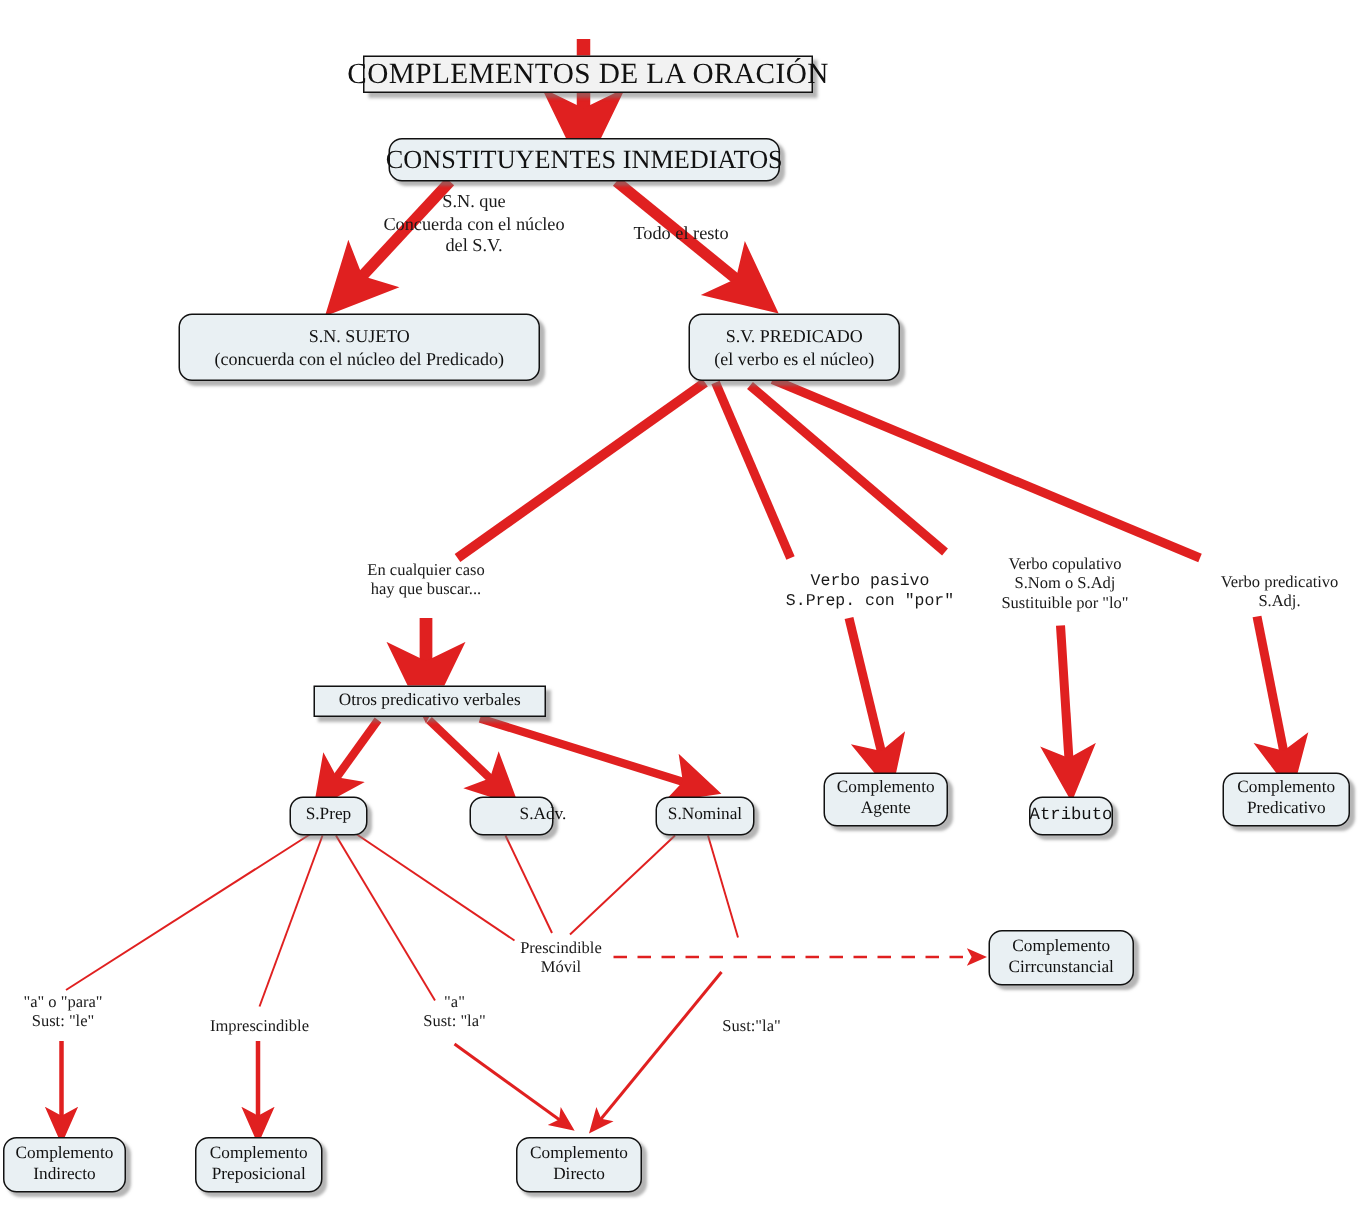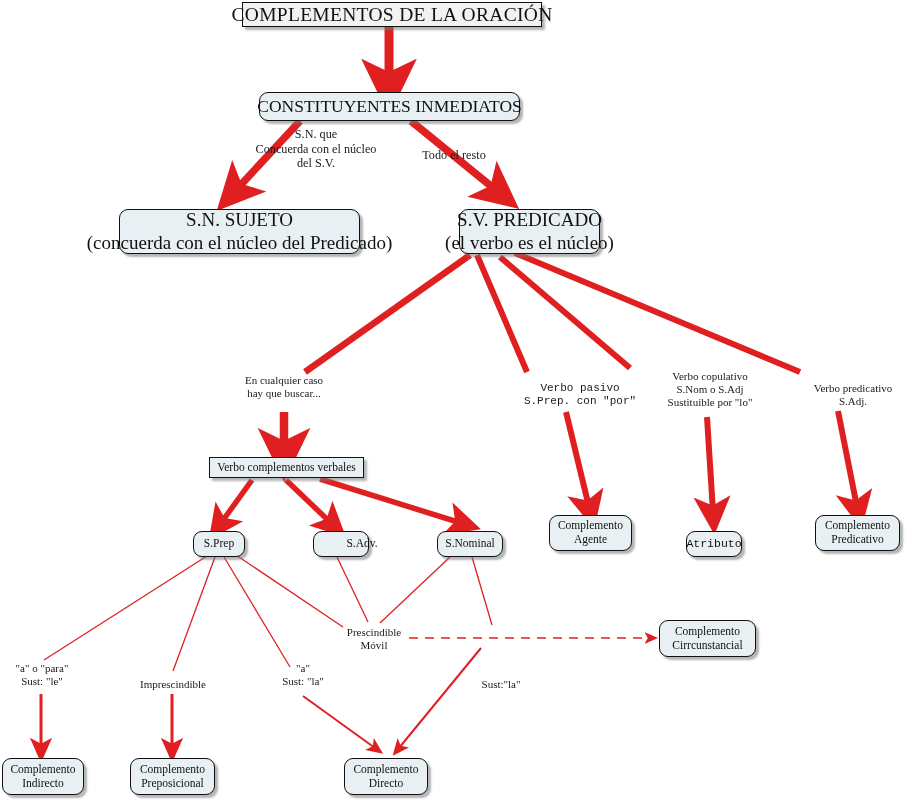--- a/index.html
+++ b/index.html
@@ -38,23 +38,24 @@
     padding:2px 6px;
   }
   .node.rounded{border-radius:9px;}
   .node.sharp{border-radius:0;box-shadow:3px 3px 2px rgba(120,120,120,.55);}
   .node .ln{display:block;white-space:nowrap;}
 
   .title-box{
     background:#f2f2f2;
     font-size:19.5px;
     letter-spacing:.3px;
+    margin-top:35px;
   }
   .big-caps{font-size:17.5px;}
-  .mid{font-size:19px;}
+  .mid{font-size:12px;}
   .small{font-size:11.5px;}
 
   
   .elabel{
     position:absolute;
     text-align:center;
     font-size:11.5px;
     line-height:1.2;
     color:#1a1a1a;
     white-space:nowrap;
@@ -132,21 +133,21 @@
     <span class="ln">S.N. SUJETO</span>
     <span class="ln">(concuerda con el núcleo del Predicado)</span>
   </div>
 
   <div class="node rounded mid" style="left:431px;top:209px;width:141px;height:45px;margin-left:28px;">
     <span class="ln">S.V. PREDICADO</span>
     <span class="ln">(el verbo es el núcleo)</span>
   </div>
 
   <div class="node sharp small" style="left:209px;top:457px;width:155px;height:21px;">
-    <span class="ln">Verbo complementos verbales</span>
+    <span class="ln">Otros predicativo verbales</span>
   </div>
 
   <div class="node rounded small" style="left:193px;top:531px;width:52px;height:26px;">
     <span class="ln">S.Prep</span>
   </div>
 
   <div class="node rounded small" style="left:313px;top:531px;width:52px;height:26px;padding-left:48px;">
     <span class="ln">S.Adv.</span>
   </div>
 

